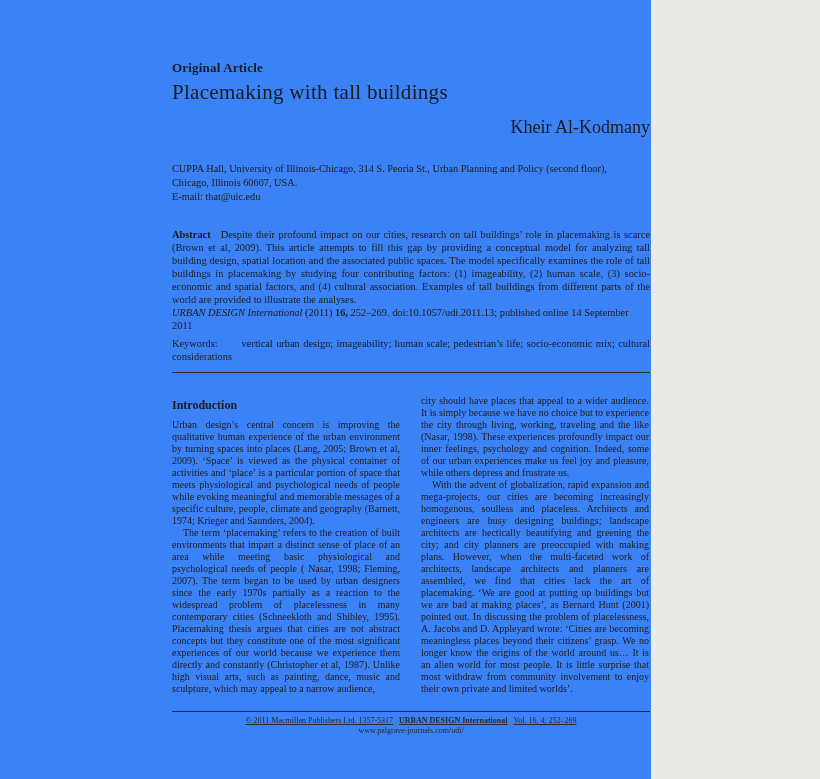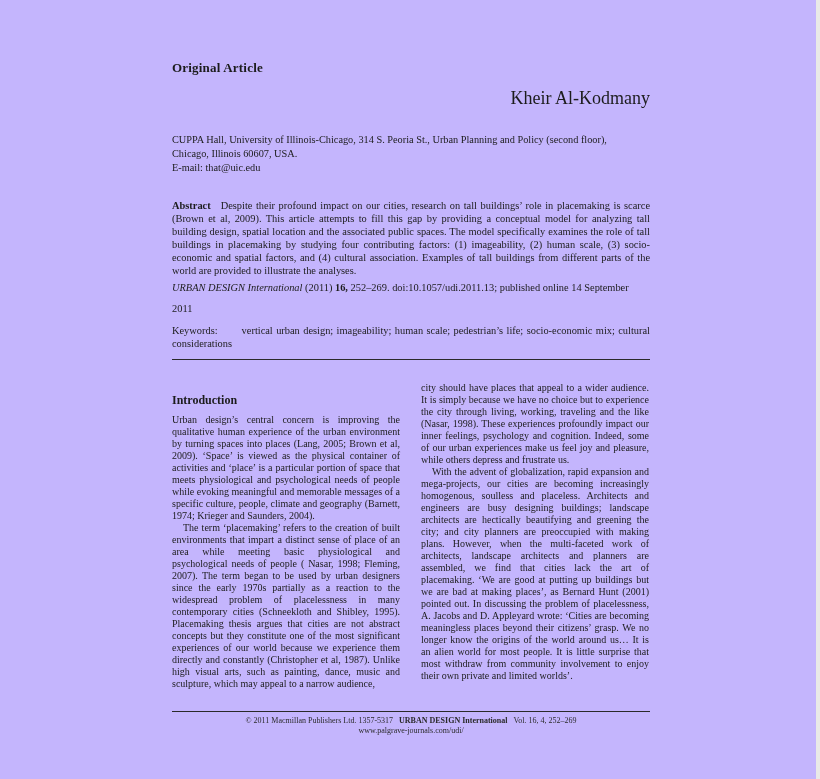--- a/index.html
+++ b/index.html
@@ -2,23 +2,23 @@
 <html><head>
 <meta charset="utf-8">
 <style>
   html, body { margin: 0; padding: 0; }
   body {
     background: #e9e9e7;
     font-family: "Liberation Serif", "DejaVu Serif", serif;
   }
   .page {
     position: relative;
-    width: 816px;
+    width: 651px;
     height: 779px;
-    background: #c4b5fd;
+    background: #3b82f6;
     color: #1c1c1c;
     overflow: hidden;
   }
   .content {
     position: absolute;
     left: 172px;
     top: 0;
     width: 478px;
   }
   .article-type {
@@ -48,21 +48,21 @@
     font-size: 10.4px;
     line-height: 13px;
     text-align: justify;
   }
   .abstract .label {
     font-weight: bold;
     margin-right: 10px;
   }
   .citation {
     font-size: 10.4px;
-    line-height: 21px;
+    line-height: 13px;
     text-align: left;
   }
   .citation .journal { font-style: italic; }
   .citation .vol { font-weight: bold; }
   .keywords {
     margin-top: 5px;
     font-size: 10.4px;
     line-height: 13px;
     text-align: justify;
   }
@@ -80,21 +80,21 @@
     display: flex;
     gap: 21px;
   }
   .col {
     width: 228px;
     font-size: 10px;
     line-height: 12px;
     text-align: justify;
   }
   .col h2 {
-    margin: 12px 0 8px 0;
+    margin: 4px 0 8px 0;
     font-size: 12px;
     font-weight: bold;
   }
   .col p {
     margin: 0;
   }
   .col p.indent {
     text-indent: 11px;
   }
   .footer {
@@ -103,30 +103,31 @@
     top: 711px;
     width: 478px;
     border-top: 1px solid #2a2a2a;
     padding-top: 4px;
     text-align: center;
     font-size: 8px;
     line-height: 10px;
     color: #2a2a2a;
   }
   .footer .journal { font-weight: bold; }
-  .footer .seg { margin: 0 3px; }
+  .footer .seg { margin: 0 3px; text-decoration: underline; }
 </style>
 </head>
 <body>
 
 <div class="page">
   <div class="content">
 
     <div class="article-type">Original Article</div>
 
+    <div class="title">Placemaking with tall buildings</div>
 
     <div class="author">Kheir Al-Kodmany</div>
 
     <div class="affiliation">
       <div>CUPPA Hall, University of Illinois-Chicago, 314 S. Peoria St., Urban Planning and Policy (second floor),</div>
       <div>Chicago, Illinois 60607, USA.</div>
       <div>E-mail: that@uic.edu</div>
     </div>
 
     <div class="abstract">

